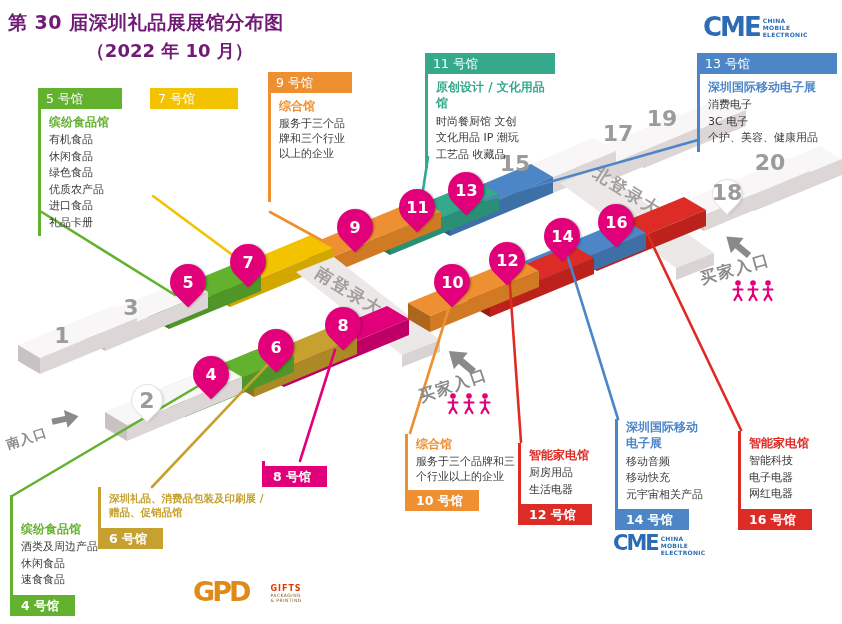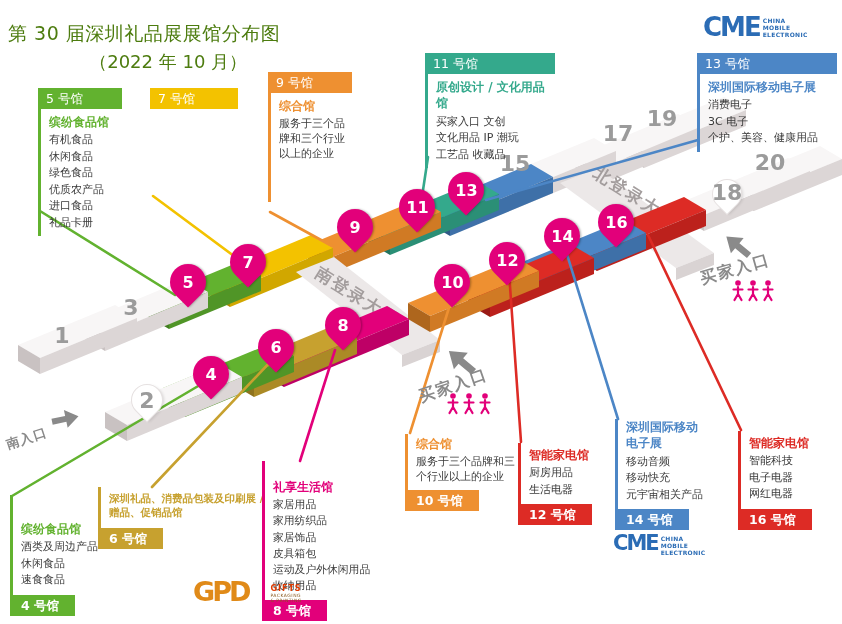--- a/index.html
+++ b/index.html
@@ -1,20 +1,20 @@
 <!DOCTYPE html>
 <html><head>
 <meta charset="utf-8">
 <style>
   html,body{margin:0;padding:0;background:#fff;}
   .stage{position:relative;width:842px;height:624px;background:#fff;overflow:hidden;
          font-family:"DejaVu Sans","Liberation Sans",sans-serif;}
   .stage svg{position:absolute;left:0;top:0;}
   
-  .title{position:absolute;left:8px;top:10px;color:#4d7c0f;font-weight:normal;z-index:6;margin-top:11px;}
+  .title{position:absolute;left:8px;top:10px;color:#701a75;font-weight:bold;z-index:6;}
   .title .l1{font-size:19px;letter-spacing:.5px;}
   .title .l2{font-size:18px;padding-left:48px;margin-top:3px;text-align:center;}
   
   .box{position:absolute;font-size:11px;line-height:1.36;color:#3A3A3A;z-index:5;}
   .box-hdr{background:var(--c);color:#fff;font-weight:normal;font-size:12.5px;padding:2px 4px 2px 8px;}
   .box.top .box-body{border-left:3px solid var(--c);padding:5px 2px 4px 8px;}
   .box-title{color:var(--c);font-weight:bold;font-size:12px;margin-bottom:3px;white-space:pre-line;}
   .box-items{list-style:none;margin:0;padding:0;}
   .box-items li{margin:0 0 1.5px 0;}
   .box-desc{white-space:normal;}
@@ -296,21 +296,21 @@
     <div class="box-body" style="min-height:100px;">
         <div class="box-title">综合馆</div>
       <div class="box-desc">服务于三个品牌和三个行业以上的企业</div>
       </div>
   </div>
   <div class="box top" style="left:425px;top:53px;width:130px;--c:#34A98C">
     <div class="box-hdr">11 号馆</div>
     <div class="box-body">
         <div class="box-title">原创设计 / 文化用品馆</div>
       <ul class="box-items">
-          <li>买家入口  文创</li>
+          <li>时尚餐厨馆  文创</li>
           <li>文化用品  IP 潮玩</li>
           <li>工艺品  收藏品</li>
         </ul>
       </div>
   </div>
   <div class="box top" style="left:697px;top:53px;width:140px;--c:#4C86C6">
     <div class="box-hdr">13 号馆</div>
     <div class="box-body">
         <div class="box-title">深圳国际移动电子展</div>
       <ul class="box-items">
@@ -333,31 +333,20 @@
     <div class="box-ftr">4 号馆</div>
   </div>
   <div class="box bottom" style="left:98px;top:487px;width:162px;--c:#C7A12F">
     <div style="padding-top:4px;">
         <div class="box-title" style="font-size:10.5px;">深圳礼品、消费品包装及印刷展 /
 赠品、促销品馆</div>
       </div>
     <div class="box-ftr">6 号馆</div>
   </div>
   <div class="box bottom" style="left:262px;top:461px;width:118px;--c:#E2007A">
-    <div style="padding-top:18px;">
-        <div class="box-title">礼享生活馆</div>
-      <ul class="box-items" style="font-size:10.8px;">
-          <li>家居用品</li>
-          <li>家用纺织品</li>
-          <li>家居饰品</li>
-          <li>皮具箱包</li>
-          <li>运动及户外休闲用品</li>
-          <li>收纳用品</li>
-        </ul>
-      </div>
     <div class="box-ftr">8 号馆</div>
   </div>
   <div class="box bottom" style="left:405px;top:434px;width:102px;--c:#EE9031">
     <div style="padding-top:2px;">
         <div class="box-title">综合馆</div>
       <div class="box-desc">服务于三个品牌和三个行业以上的企业</div>
       </div>
     <div class="box-ftr">10 号馆</div>
   </div>
   <div class="box bottom" style="left:518px;top:443px;width:96px;--c:#DD2B25">

